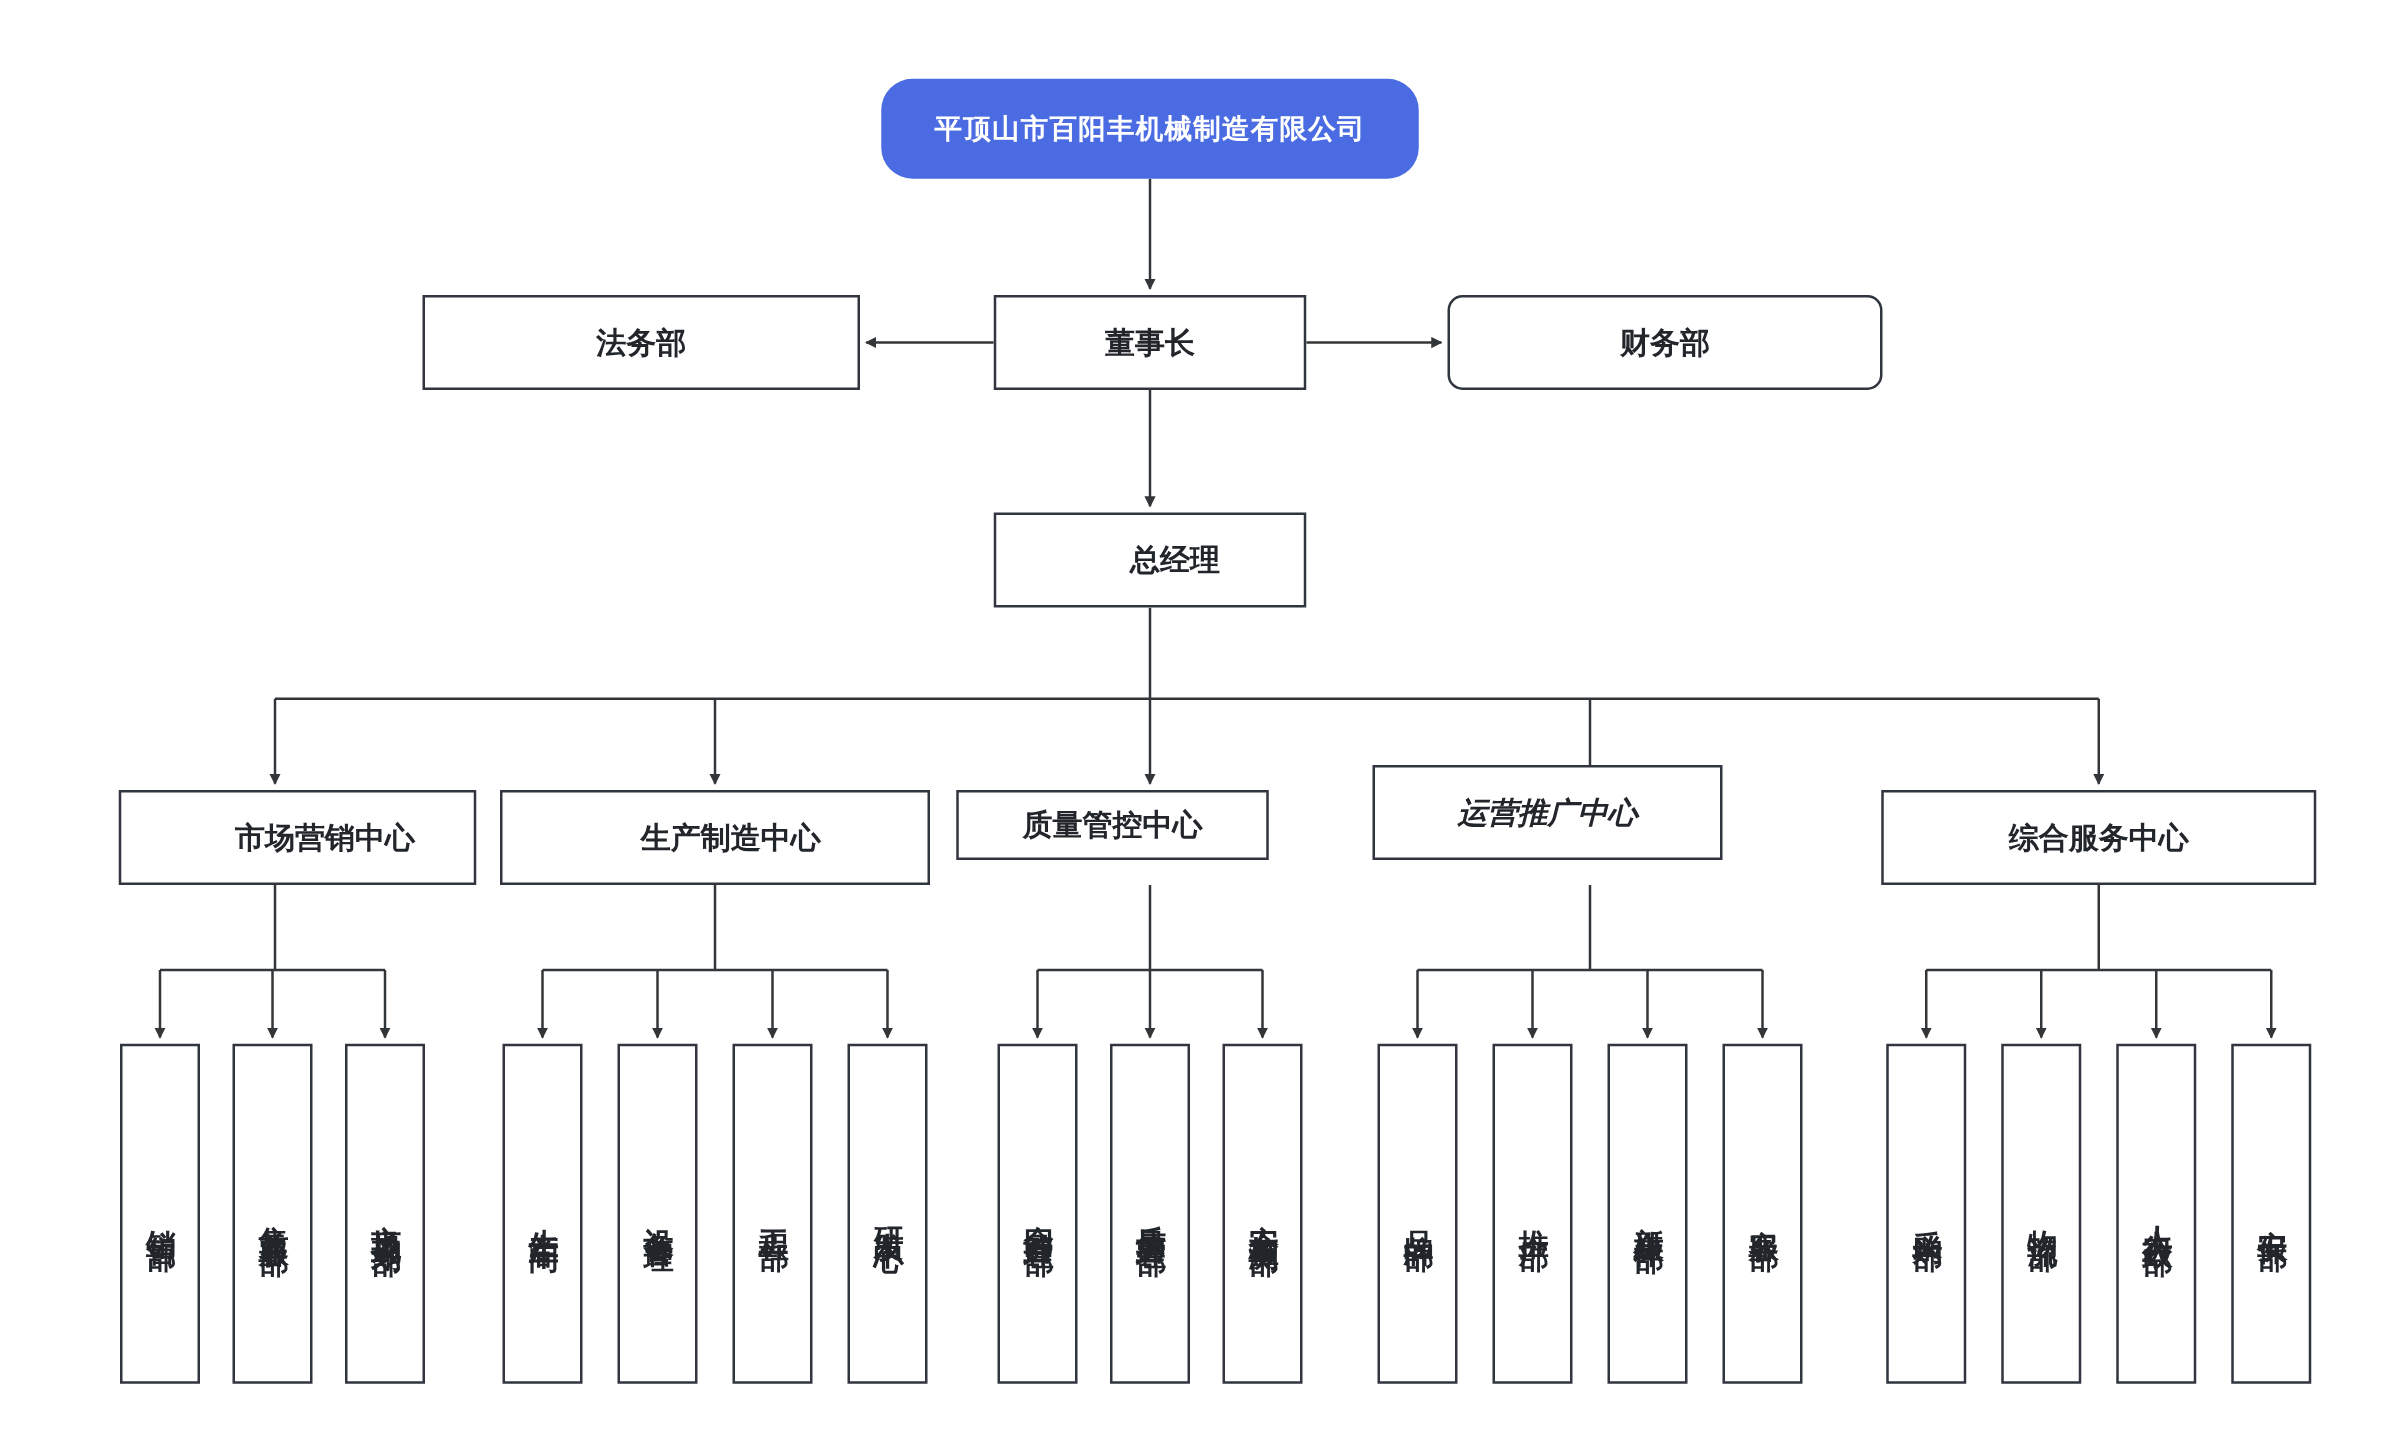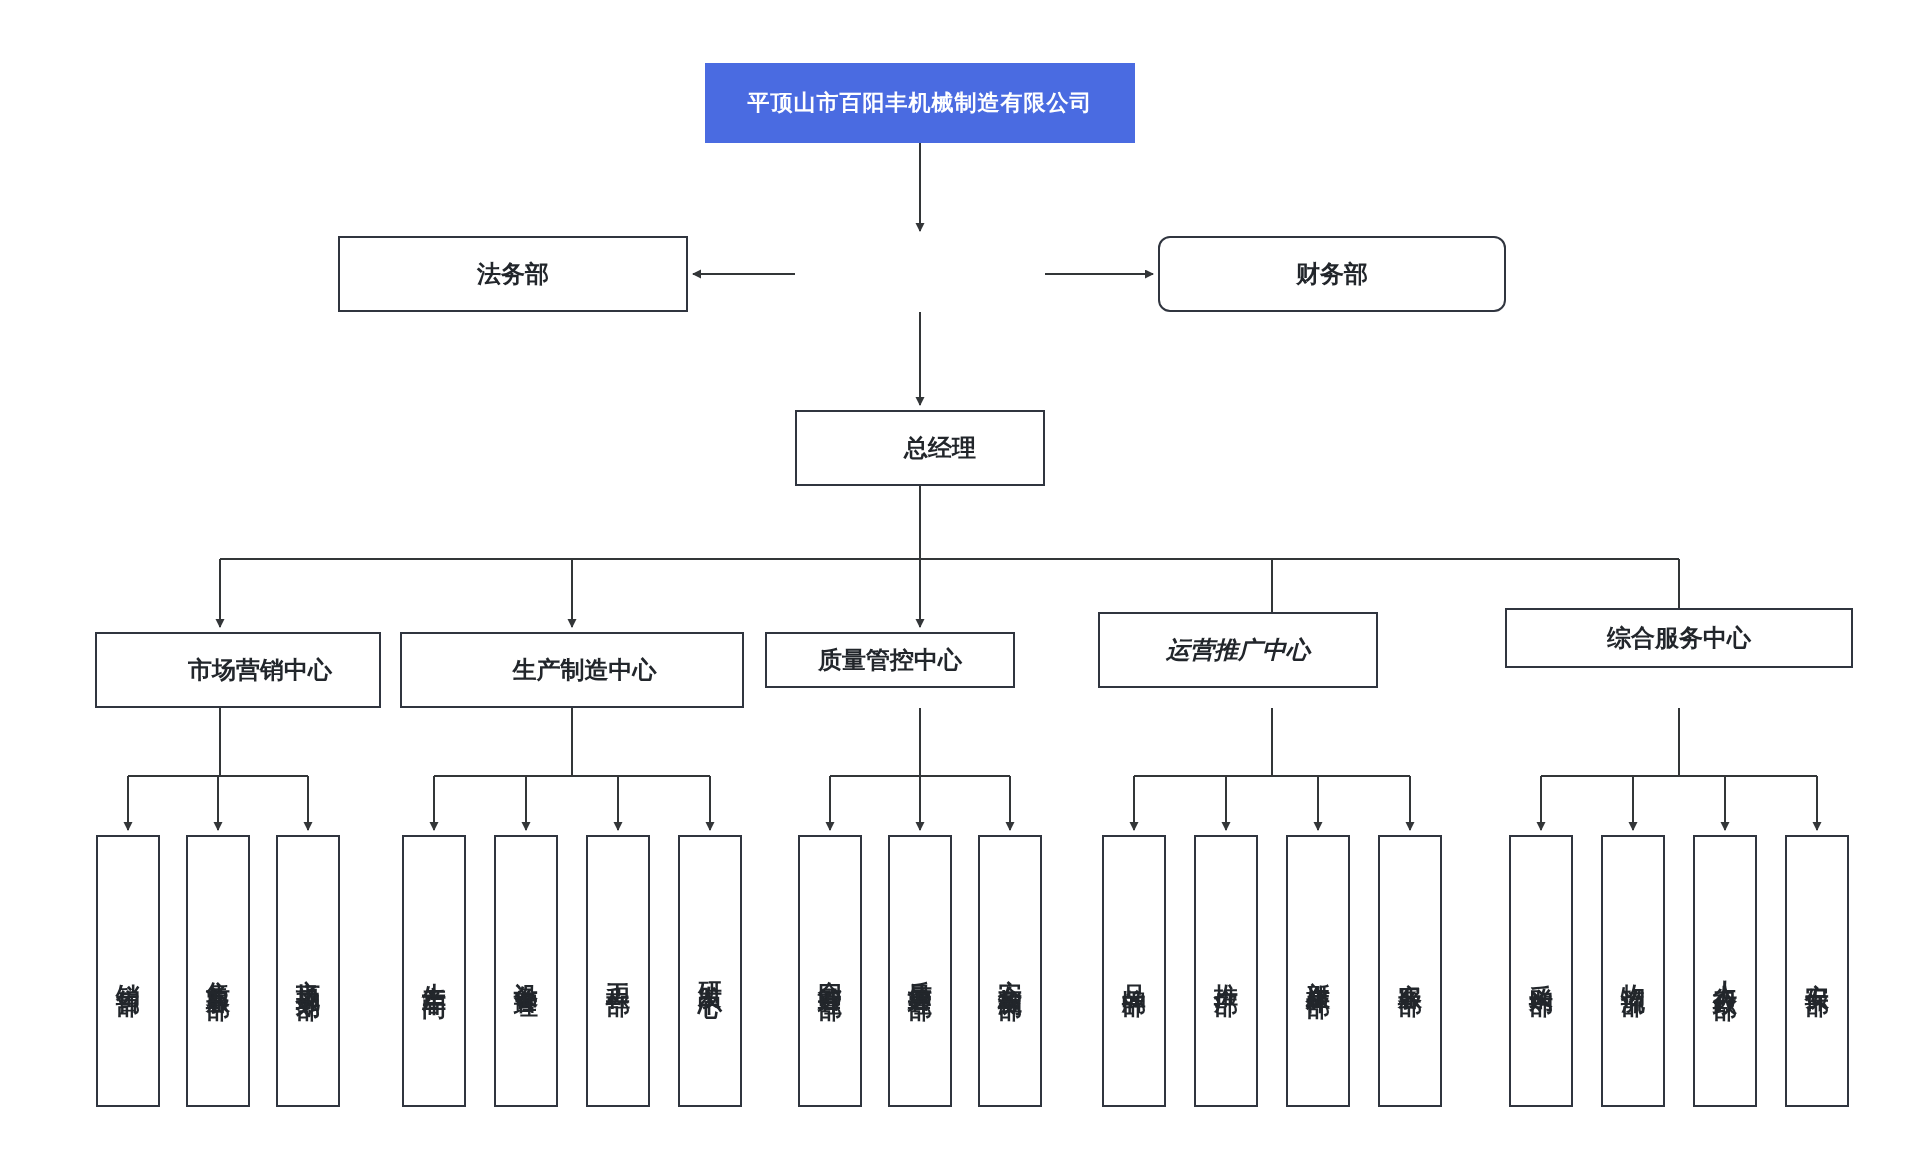--- a/index.html
+++ b/index.html
@@ -11,30 +11,30 @@
     position:absolute;box-sizing:border-box;border:2px solid #30353f;background:#ffffff;
     display:flex;align-items:center;justify-content:center;
     font-weight:bold;font-size:24px;color:#22262b;text-align:center;
   }
   .node--root{background:#4a6be1;border:none;color:#ffffff;font-size:22px;letter-spacing:1px;}
   .leaf span{
     writing-mode:vertical-rl;text-orientation:upright;
     letter-spacing:4px;line-height:1;white-space:nowrap;
   }
   
-  .n-root    {left:705px; top:63px;  width:430px; height:80px;}
+  .n-root    {left:705px; top:63px;  width:430px; height:80px;border-radius:25px;}
   .n-legal   {left:338px; top:236px; width:350px; height:76px;}
   .n-chair   {left:795px; top:236px; width:250px; height:76px;}
   .n-finance {left:1158px;top:236px; width:348px; height:76px;border-radius:12px;}
   .n-gm      {left:795px; top:410px; width:250px; height:76px;padding-left:40px;}
   .n-c1{left:95px;  top:632px;width:286px;height:76px;padding-left:44px;}
   .n-c2{left:400px; top:632px;width:344px;height:76px;padding-left:25px;}
   .n-c3{left:765px; top:632px;width:250px;height:56px;text-align:right;}
   .n-c4{left:1098px;top:612px;width:280px;height:76px;font-style:italic;}
-  .n-c5{left:1505px;top:608px;width:348px;height:60px;}
+  .n-c5{left:1505px;top:632px;width:348px;height:76px;}
   .leaf{top:835px;width:64px;height:272px;}
   .n-l10{left:96px;}  .n-l11{left:186px;} .n-l12{left:276px;}
   .n-l20{left:402px;} .n-l21{left:494px;} .n-l22{left:586px;} .n-l23{left:678px;}
   .n-l30{left:798px;} .n-l31{left:888px;} .n-l32{left:978px;}
   .n-l40{left:1102px;}.n-l41{left:1194px;}.n-l42{left:1286px;}.n-l43{left:1378px;}
   .n-l50{left:1509px;}.n-l51{left:1601px;}.n-l52{left:1693px;}.n-l53{left:1785px;}
 </style>
 </head>
 <body>
 
@@ -91,20 +91,23 @@
       <path d="M1817 776 V830" marker-end="url(#arw)"></path>
     </g>
   </svg>
 
   <div class="node node--root n-root">
     <span>平顶山市百阳丰机械制造有限公司</span>
   </div>
 
   <div class="node n-legal">
     <span>法务部</span>
+  </div>
+  <div class="node n-chair">
+    <span>董事长</span>
   </div>
   <div class="node n-finance">
     <span>财务部</span>
   </div>
 
   <div class="node n-gm">
     <span>总经理</span>
   </div>
 
   <div class="node n-c1">

